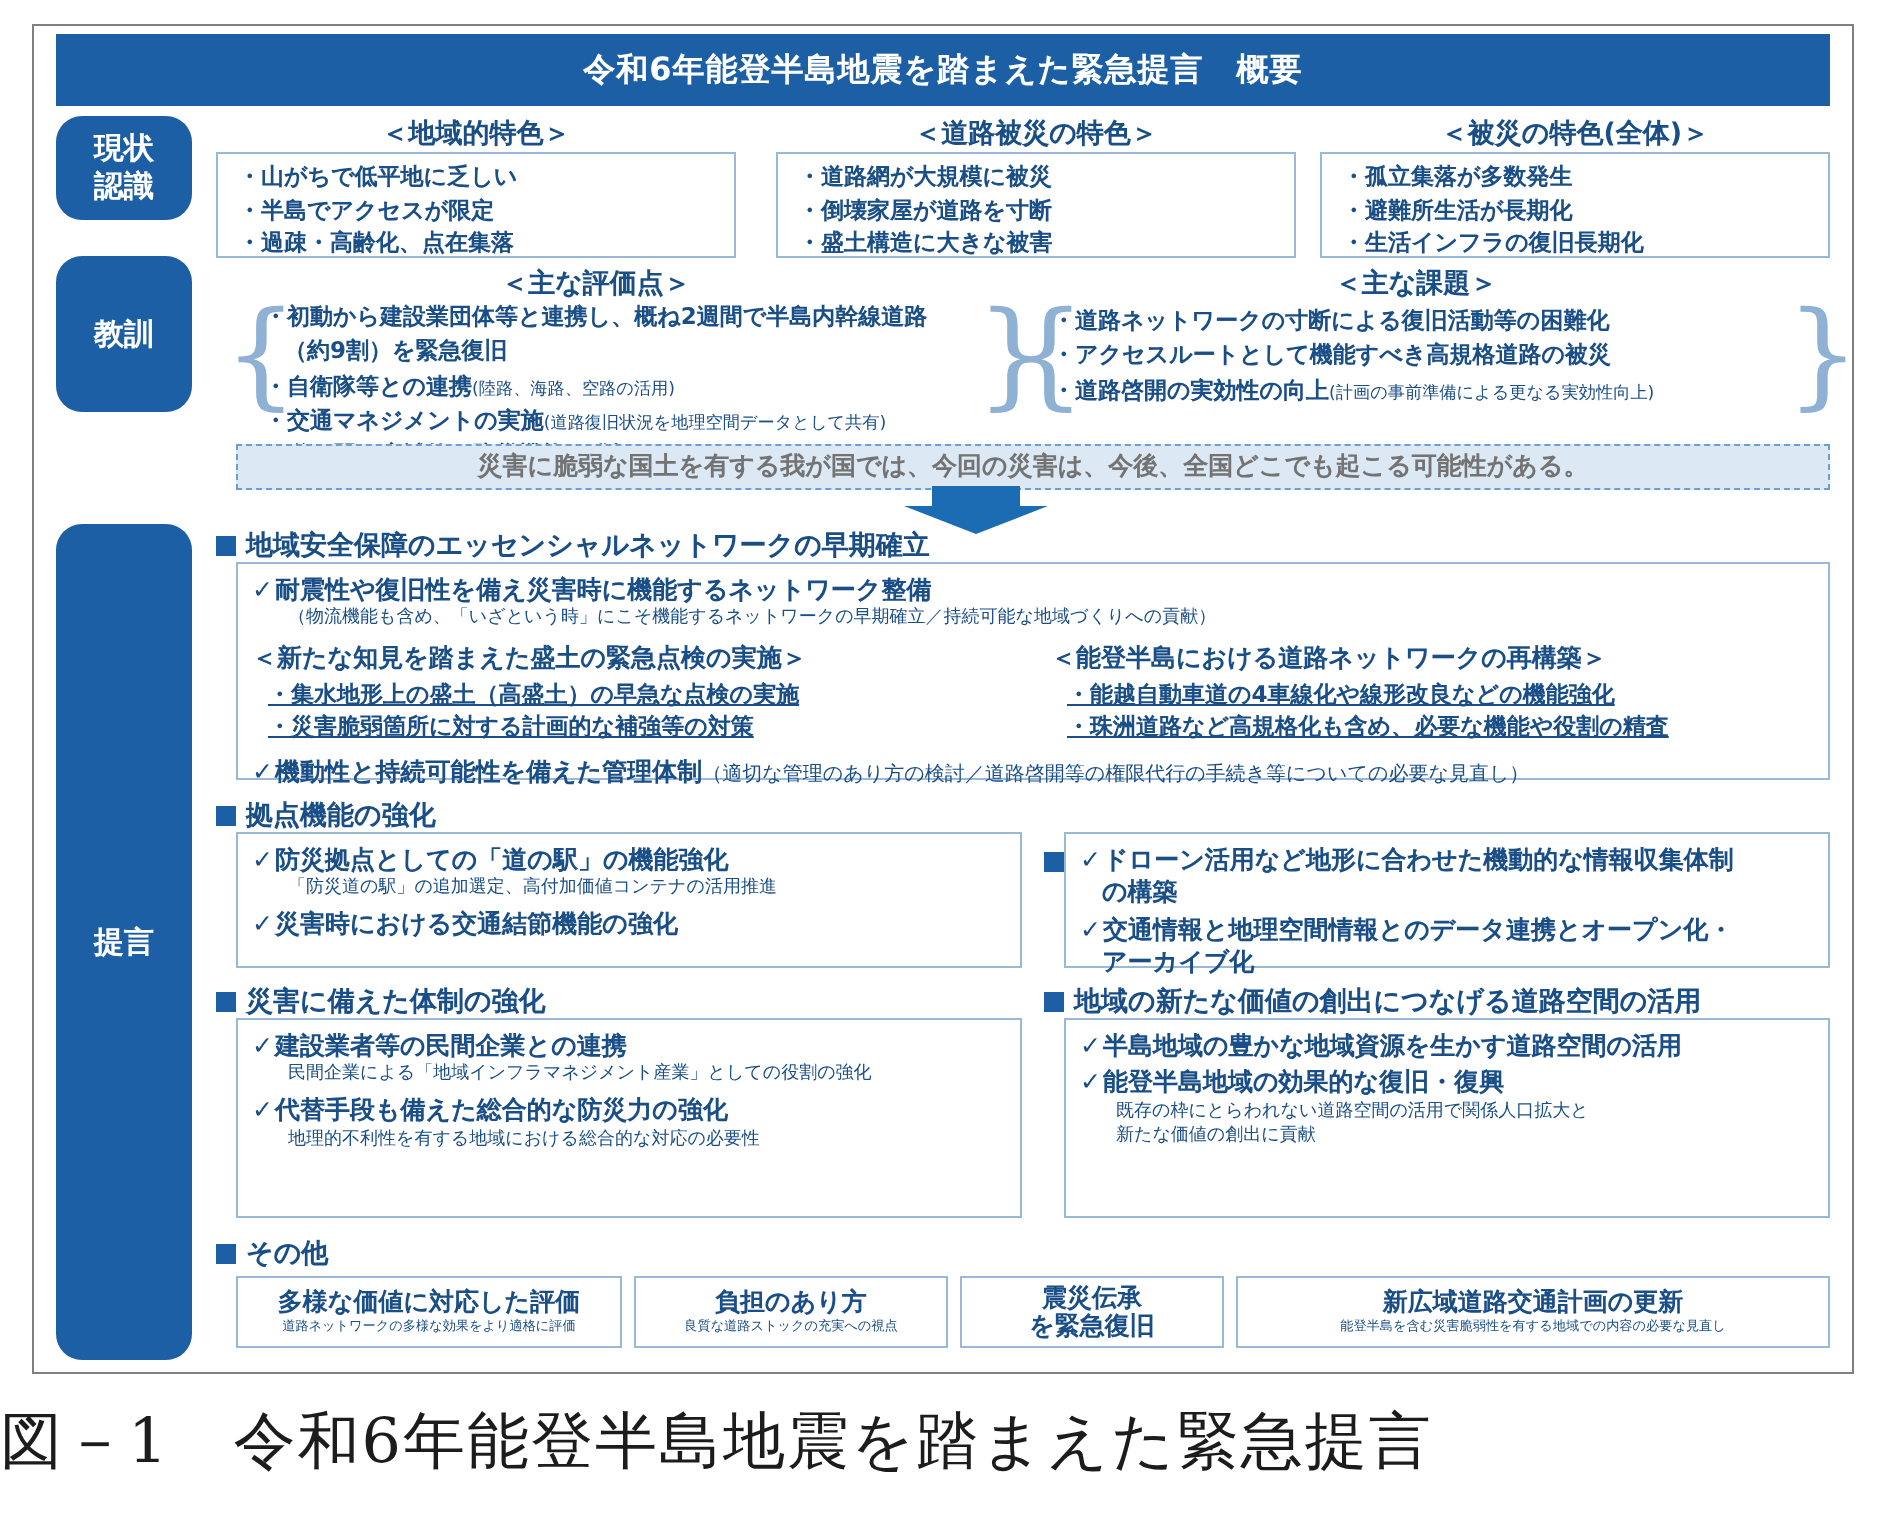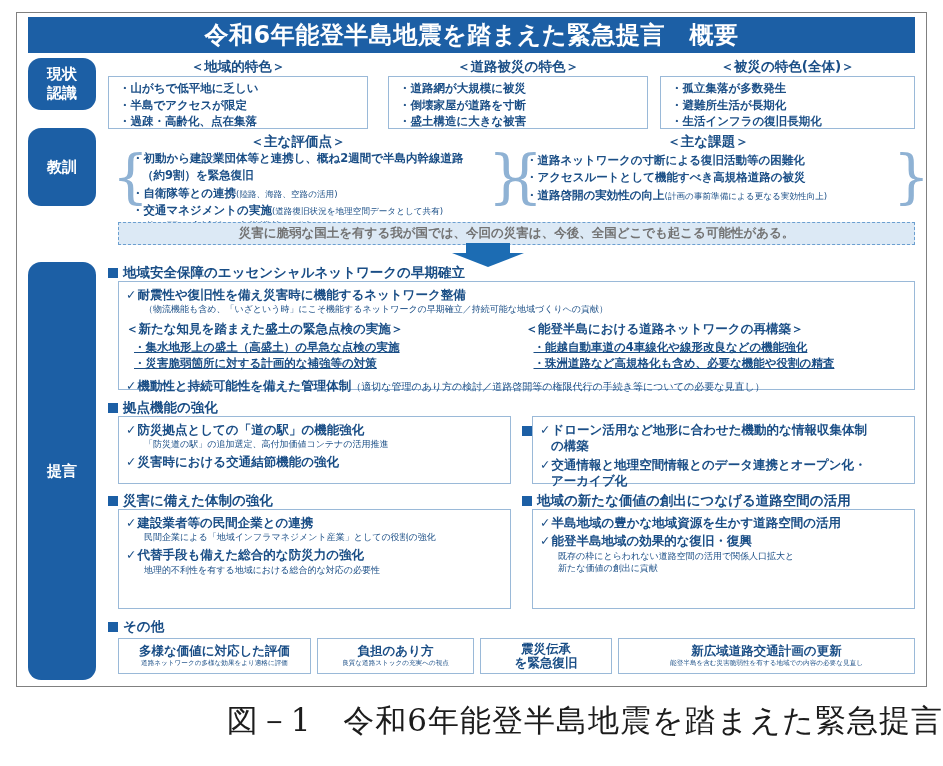--- a/index.html
+++ b/index.html
@@ -29,21 +29,21 @@
 
   
   #header-banner {
     position: absolute;
     left: 28px;
     top: 17px;
     width: 887px;
     height: 36px;
     background: #1c5fa5;
     color: #ffffff;
-    font-size: 24px;
+    font-size: 16px;
     font-weight: bold;
     display: flex;
     align-items: center;
     justify-content: center;
     letter-spacing: 0.5px;
   }
 
   
   .rail-pill {
     position: absolute;
@@ -257,21 +257,21 @@
     white-space: nowrap;
     margin-top: 1px;
   }
 
   
   #figure-caption {
     position: absolute;
     left: 0;
     top: 700px;
     width: 943px;
-    text-align: right;
+    text-align: left;
     font-size: 31px;
     color: #1c1c1c;
     font-family: "DejaVu Serif", "Liberation Serif", serif;
     letter-spacing: 1px;
   }
 </style>
 </head>
 <body>
 
 <div id="figure-frame"></div>

